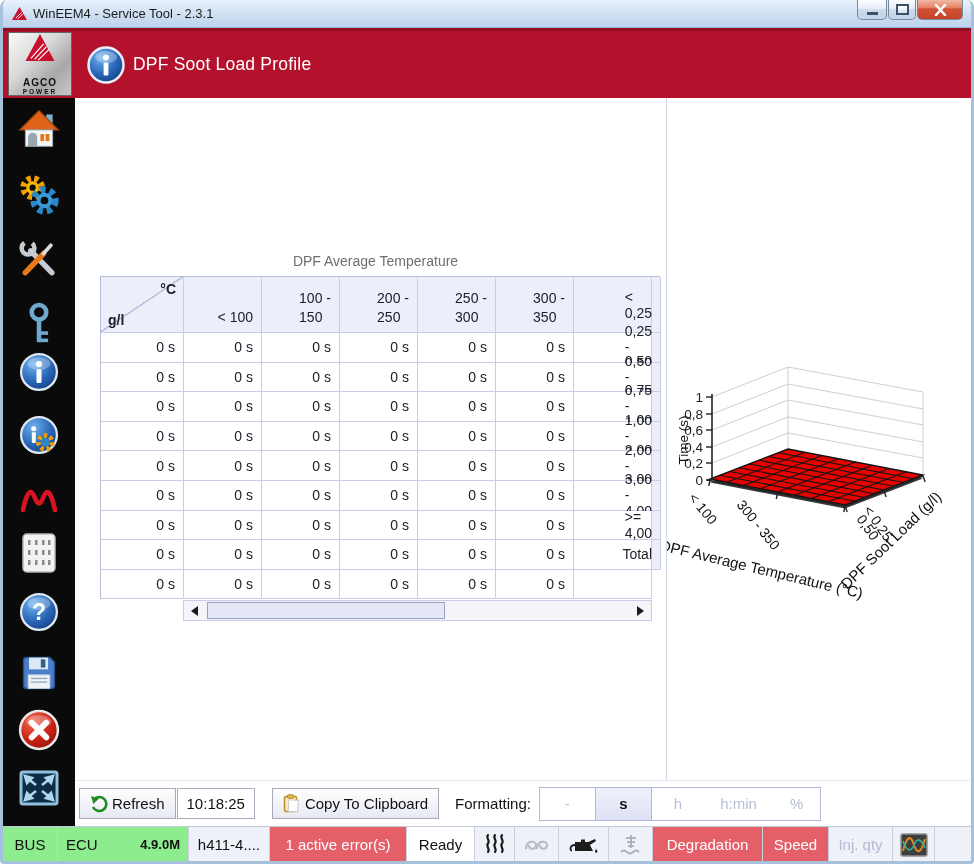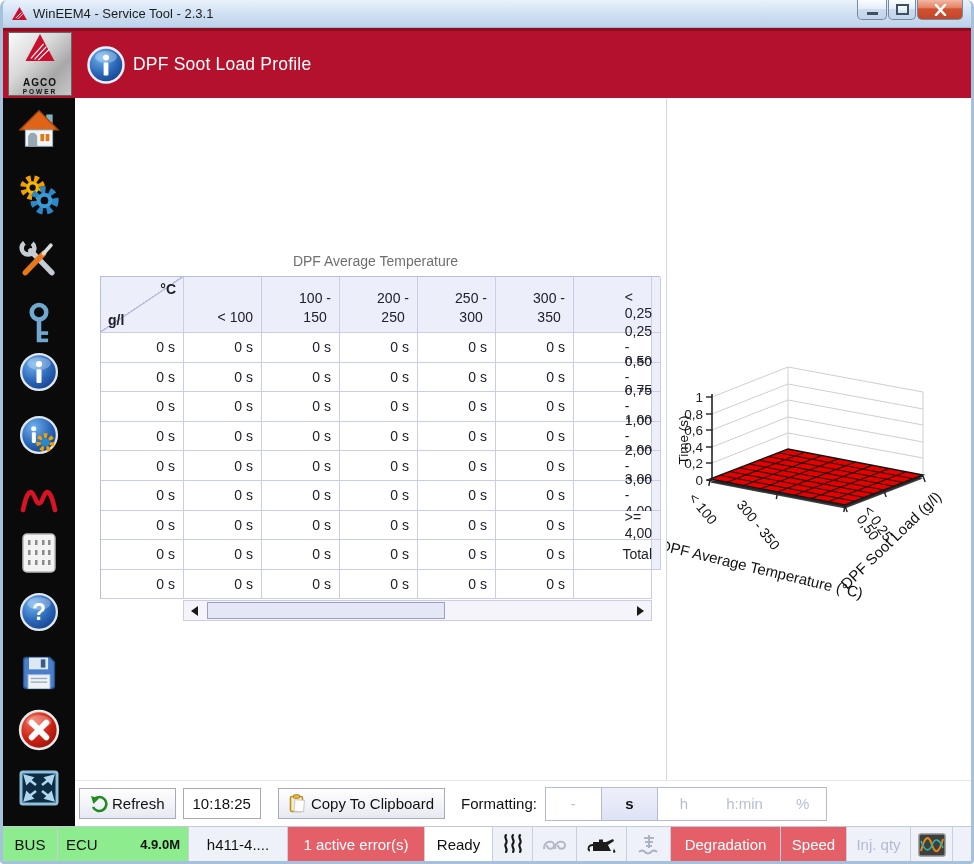--- a/index.html
+++ b/index.html
@@ -36,21 +36,21 @@
   .table-panel{width:591px;position:relative;flex:none;}
   .v-divider{width:1px;background:#d4d8e6;}
   .chart-panel{flex:1;position:relative;overflow:hidden;}
   
   .tbl-title{position:absolute;left:25px;width:551px;top:155px;text-align:center;font-size:14px;color:#6f6f6f;}
   #dpf-grid{position:absolute;left:25px;top:178px;display:grid;
     grid-template-columns:83px repeat(6,78px) 8px;grid-template-rows:56px repeat(9,29.6px);
     border-top:1px solid #b9bedd;border-left:1px solid #b9bedd;font-size:14px;color:#20202c;}
   #dpf-grid>div{border-right:1px solid #c9cde6;border-bottom:1px solid #c9cde6;box-sizing:border-box;
     display:flex;align-items:center;justify-content:flex-end;padding-right:8px;}
-  #dpf-grid .hcell{background:#eceefa;align-items:flex-end;padding-bottom:5px;white-space:pre-line;text-align:center;line-height:1.35;}
+  #dpf-grid .hcell{background:#eceefa;align-items:flex-end;padding-bottom:5px;white-space:pre-line;text-align:left;line-height:1.35;}
   #dpf-grid .lcell{background:#eceefa;}
   #dpf-grid .dcell{background:#fff;}
   #dpf-grid .corner{background:#eceefa;position:relative;padding:0;
     background-image:linear-gradient(to bottom right,rgba(0,0,0,0) calc(50% - 1px),#b9bedd calc(50% - 1px),#b9bedd calc(50% + 0px),rgba(0,0,0,0) calc(50% + 1px)),linear-gradient(#eceefa,#eceefa);}
   .corner .c-top{position:absolute;top:4px;right:7px;font-weight:bold;}
   .corner .c-bot{position:absolute;bottom:4px;left:7px;font-weight:bold;}
   .row-axis{position:absolute;left:-62px;top:366px;width:200px;transform:rotate(-90deg);transform-origin:center;
     text-align:center;color:#8a8a8a;font-size:13.5px;}
   
   .hscroll{position:absolute;left:108px;top:502px;width:469px;height:21px;background:#f4f4fa;
@@ -412,21 +412,21 @@
       </div>
 
       <div class="toolbar">
         <div class="tb-btn" style="margin-left:4px">
           <svg width="18" height="18" viewBox="0 0 18 18" style="margin-right:4px">
             <path d="M4.2 4.2 A7 7 0 1 1 3 12" fill="none" stroke="#1e8c1e" stroke-width="2.6"></path>
             <polygon points="1,1 9,3.4 3.4,9" fill="#1e8c1e"></polygon>
           </svg>
           <span>Refresh</span>
         </div>
-        <div class="tb-box" style="margin-left:7px;min-width:68px">10:18:25</div>
+        <div class="tb-box" style="margin-left:1px;min-width:68px">10:18:25</div>
         <div class="tb-btn" style="margin-left:17px">
           <svg width="17" height="19" viewBox="0 0 17 19" style="margin-right:5px">
             <rect x="1.5" y="2.5" width="12" height="15" rx="1.5" fill="#f6ecc8" stroke="#c09020" stroke-width="1.6"></rect>
             <rect x="4.5" y="0.8" width="6" height="3.4" rx="1" fill="#e2bc50" stroke="#b08418" stroke-width="1"></rect>
             <rect x="5.5" y="6" width="9.5" height="11.5" fill="#fff" stroke="#c8c8c8" transform="rotate(4 10 12)"></rect>
           </svg>
           <span>Copy To Clipboard</span>
         </div>
         <span class="tb-label">Formatting:</span>
         <div class="fmt-group">
@@ -439,21 +439,21 @@
       </div>
     </div>
   </div>
 
   <div class="statusbar">
     <div class="sb-cell sb-green" style="width:55px">BUS</div>
     <div class="sb-cell sb-green ecu-cell" style="width:131px">
       <span>ECU</span>
       <span class="ver">4.9.0M</span>
     </div>
-    <div class="sb-cell" style="width:99px">h411-4....</div>
+    <div class="sb-cell" style="width:81px">h411-4....</div>
     <div class="sb-cell sb-red" style="width:137px">1 active error(s)</div>
     <div class="sb-cell" style="width:68px;background:#fff">Ready</div>
     <div class="sb-cell" style="width:40px">
       <svg width="22" height="24" viewBox="0 0 22 24">
         <g stroke="#161616" stroke-width="2.1" fill="none" stroke-linecap="round">
           <path d="M4 2 c-2.6 3 2.6 5.5 0 8.5 c-2.6 3 2.6 5.5 0 8.5"></path>
           <path d="M11 2 c-2.6 3 2.6 5.5 0 8.5 c-2.6 3 2.6 5.5 0 8.5"></path>
           <path d="M18 2 c-2.6 3 2.6 5.5 0 8.5 c-2.6 3 2.6 5.5 0 8.5"></path>
         </g>
       </svg>

